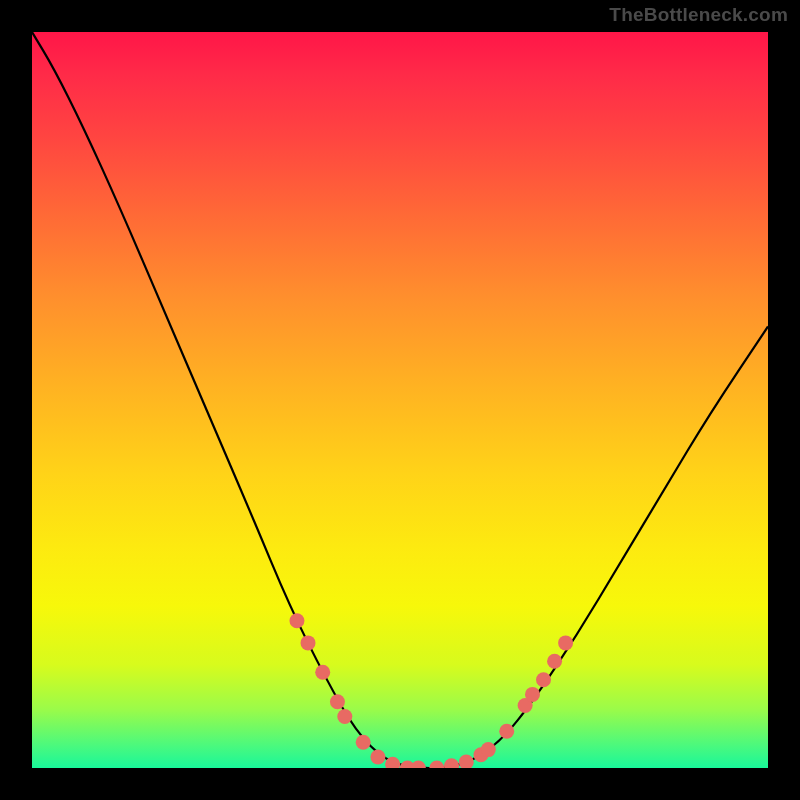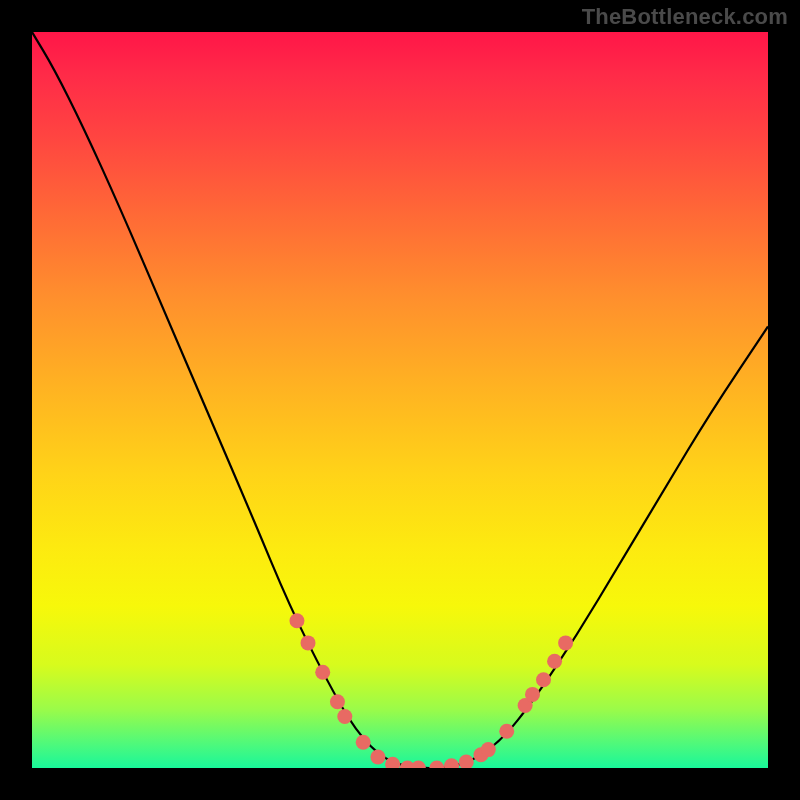--- a/index.html
+++ b/index.html
@@ -9,21 +9,21 @@
     background: #000;
     position: relative;
     font-family: Arial, Helvetica, sans-serif;
     overflow: hidden;
   }
   .watermark {
     position: absolute;
     top: 4px;
     right: 12px;
     color: #4a4a4a;
-    font-size: 22px;
+    font-size: 19px;
     font-weight: bold;
     z-index: 10;
     letter-spacing: 0.2px;
   }
   .plot-area {
     position: absolute;
     left: 32px;
     top: 32px;
     width: 736px;
     height: 736px;

